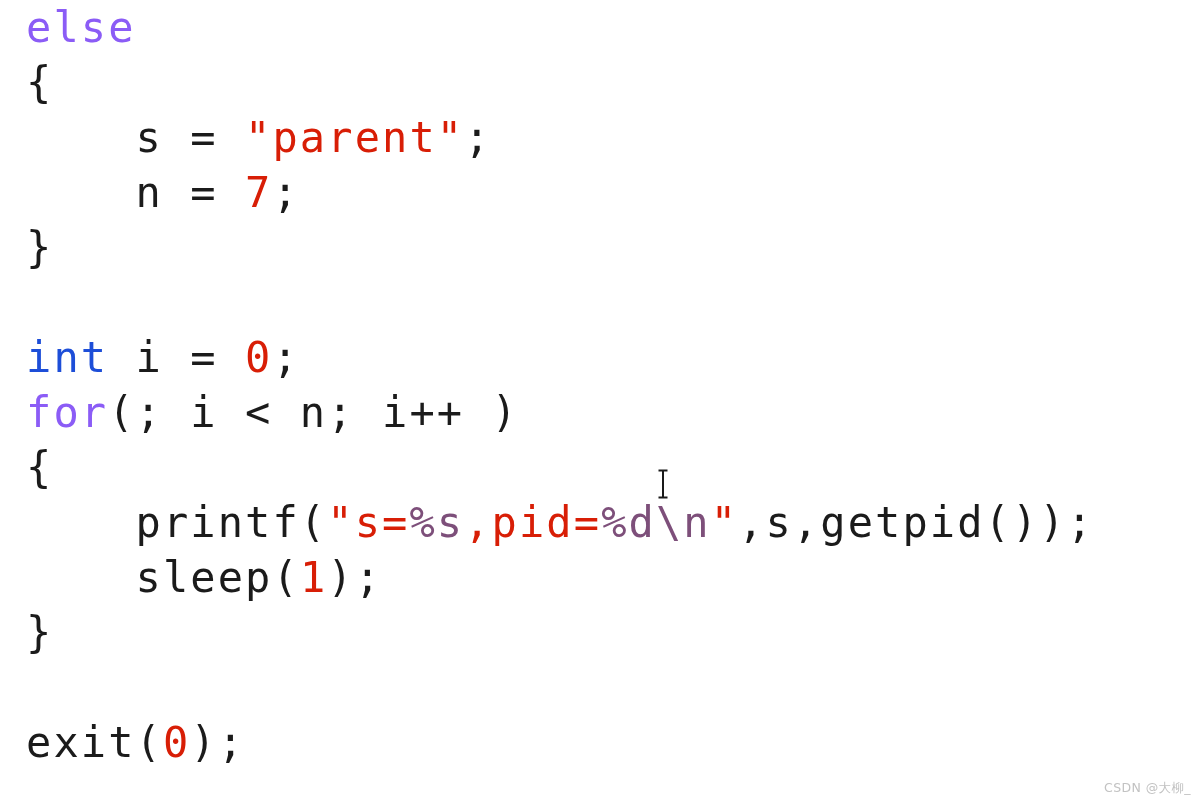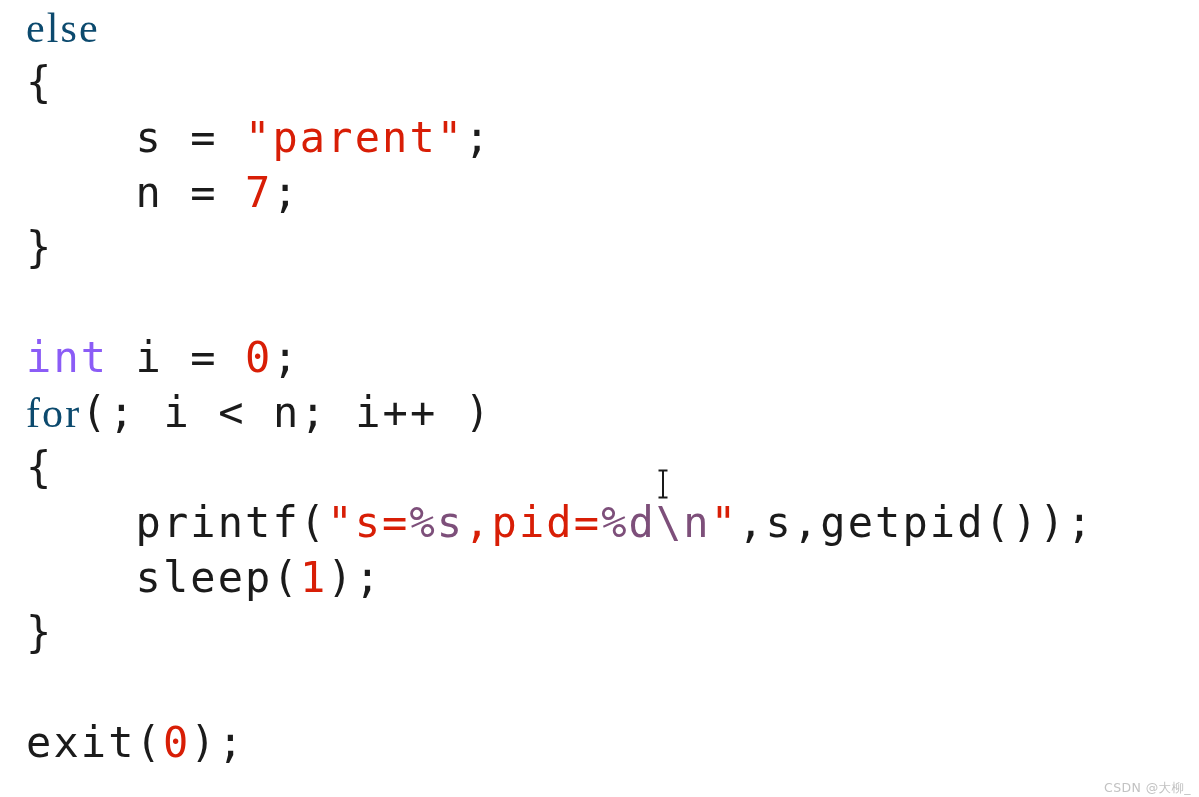--- a/index.html
+++ b/index.html
@@ -27,22 +27,22 @@
     font-size: 42px;
     line-height: 55px;
     letter-spacing: 2.1px;
     white-space: pre;
     color: #1b1b1b;
   }
   .line {
     height: 55px;
     white-space: pre;
   }
-  .tok-kw       { color: #0c4a6e; font-family: Liberation Serif, serif; }
-  .tok-type     { color: #8b5cf6; text-align: right; }
+  .tok-kw       { color: #8b5cf6; }
+  .tok-type     { color: #1d4ed8; text-align: right; }
   .tok-str      { color: #d81e06; }
   .tok-num      { color: #d81e06; }
   .tok-fmt      { color: #7d4f7a; }
   .tok-plain    { color: #1b1b1b; }
 
   
   #mouse-cursor {
     position: absolute;
     left: 657px;
     top: 470px;

